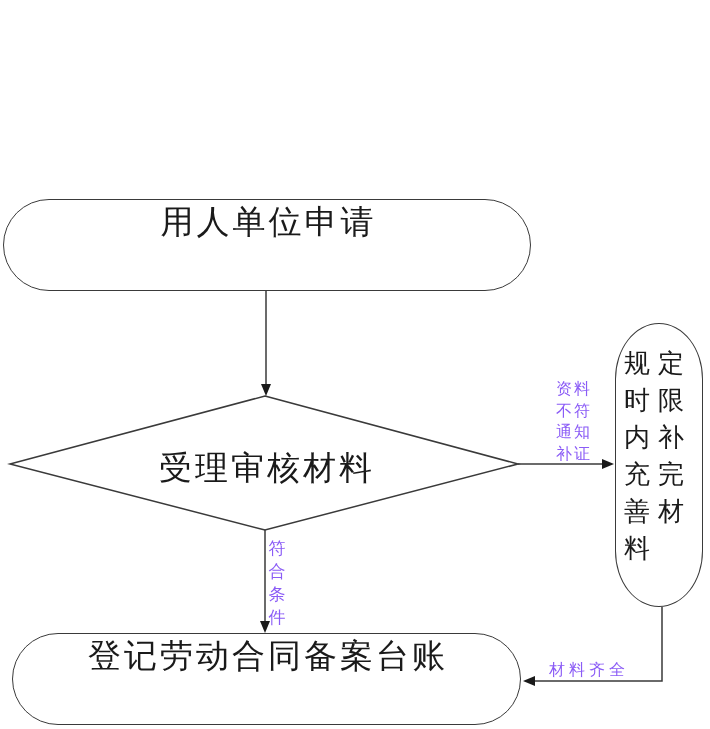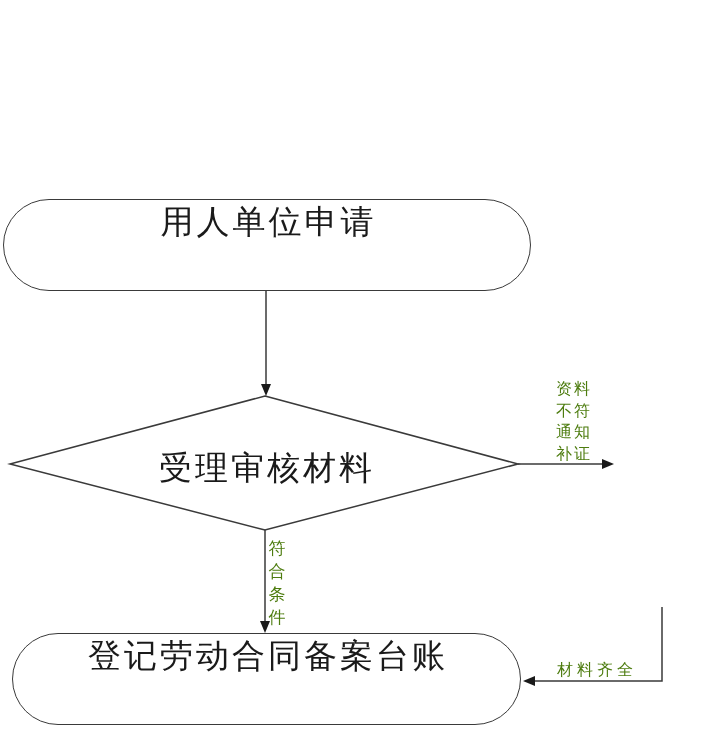--- a/index.html
+++ b/index.html
@@ -38,34 +38,34 @@
     left:615px;top:323px;width:88px;height:284px;
     border-radius:44px / 56px;
     flex-direction:column;justify-content:flex-start;
     padding-top:21px;
   }
   .node-supplement .vline{
     font-size:26px;line-height:37px;letter-spacing:8px;
     padding-left:8px;text-align:center;white-space:nowrap;
   }
 
-  .edge-label{position:absolute;color:#4d7c0f;}
+  .edge-label{position:absolute;color:#8b5cf6;}
   .label-notify{
     left:546px;top:378px;width:56px;
     font-size:16px;line-height:21.5px;text-align:center;
     letter-spacing:2px;
   }
   .label-qualify{
     left:266px;top:537px;width:22px;
     font-size:17px;line-height:23px;text-align:center;
   }
   .label-qualify span{display:block;}
   .label-complete{
     left:549px;top:660px;
-    font-size:16px;letter-spacing:4px;white-space:nowrap;margin-left:8px;
+    font-size:16px;letter-spacing:4px;white-space:nowrap;
   }
 </style>
 </head>
 <body>
 
 <div class="canvas">
 
   <svg class="layer" viewBox="0 0 710 729">
 
     <polygon points="265,396 518,464 265,530 10,464" fill="#ffffff" stroke="#3a3a3a" stroke-width="1.5"></polygon>
@@ -91,20 +91,28 @@
     </g>
   </svg>
 
 
   <div class="stadium node-start">
     <span class="node-label">用人单位申请</span>
   </div>
 
   <div class="node-review-label">受理审核材料</div>
 
+  <div class="stadium node-supplement">
+    <span class="vline">规定</span>
+    <span class="vline">时限</span>
+    <span class="vline">内补</span>
+    <span class="vline">充完</span>
+    <span class="vline">善材</span>
+    <span class="vline">料</span>
+  </div>
 
   <div class="stadium node-register">
     <span class="node-label">登记劳动合同备案台账</span>
   </div>
 
   <div class="edge-label label-notify">
     <div>资料</div>
     <div>不符</div>
     <div>通知</div>
     <div>补证</div>

